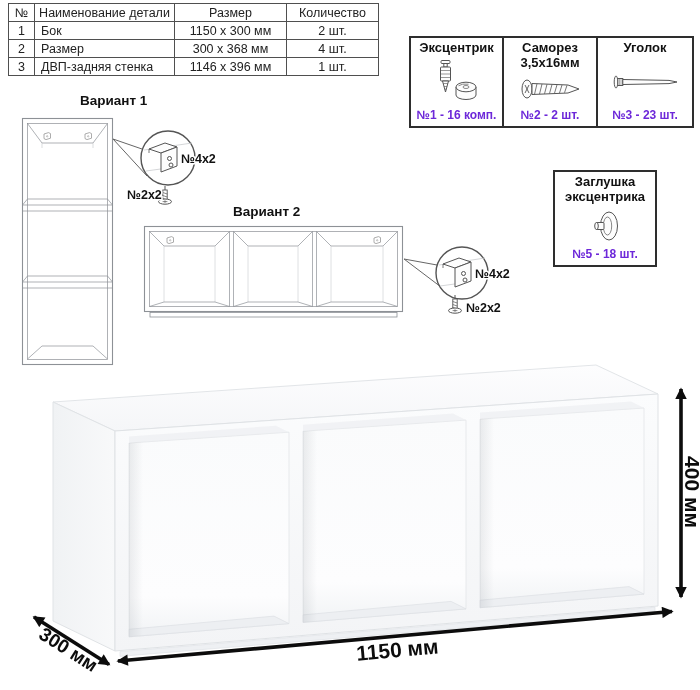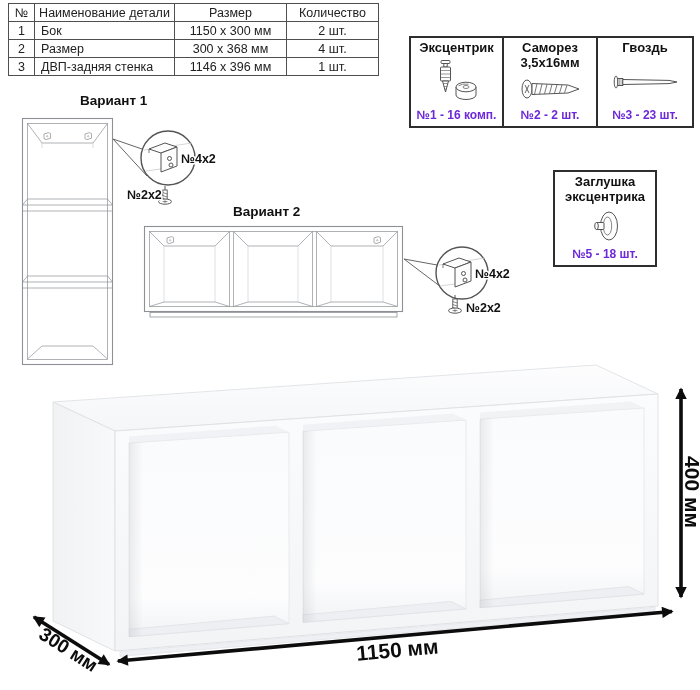--- a/index.html
+++ b/index.html
@@ -226,21 +226,21 @@
           <path d="M7 11 l4 8 M11 11 l-4 8" stroke-width="0.9" fill="none"></path>
           <polygon points="14,9.5 50,11 61,15 50,19 14,20.5"></polygon>
           <path d="M19 9.7 L16.5 20.4 M24 10 L21.5 20.1 M29 10.3 L26.5 19.8 M34 10.5 L31.5 19.5 M39 10.8 L36.5 19.2 M44 11 L41.5 19 M49 11.3 L46.5 18.7" stroke-width="0.8" fill="none"></path>
         </g>
       </svg>
     </div>
     <div class="hw-count">№2 - 2 шт.</div>
   </div>
 
   <div class="hw-cell" style="left:596px;top:36px;width:98px;height:92px;">
-    <div class="hw-title">Гвоздь</div>
+    <div class="hw-title">Уголок</div>
     <div class="hw-icon">
       <svg width="68" height="18" viewBox="0 0 68 18">
         <g stroke="#555" fill="#fdfdfd">
           <ellipse cx="5" cy="9" rx="1.8" ry="6"></ellipse>
           <rect x="6.8" y="5.5" width="5" height="7"></rect>
           <path d="M8.4 5.5 v7 M10 5.5 v7" stroke-width="0.5" fill="none"></path>
           <polygon points="11.8,6.5 58,7.4 66,9 58,10.6 11.8,11.5"></polygon>
         </g>
       </svg>
     </div>

